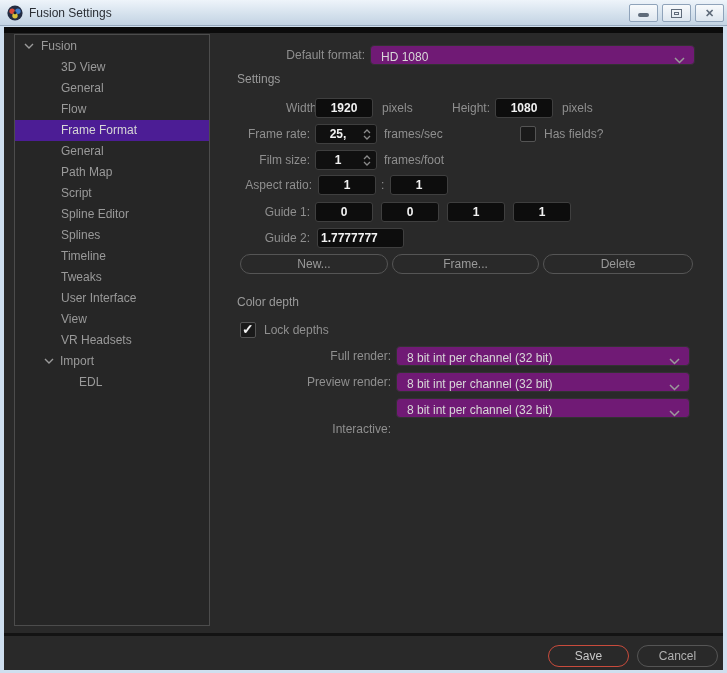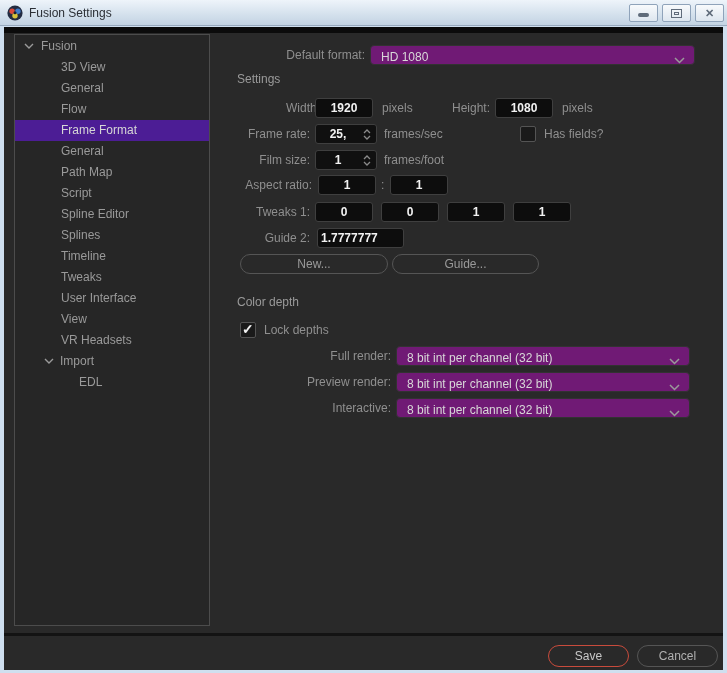--- a/index.html
+++ b/index.html
@@ -184,31 +184,32 @@
           </svg>
       </span>
     </div>
     <div class="unit" style="left:380px; top:123px;">frames/foot</div>
 
     <div class="lbl" style="left:186px; top:148px; width:122px;">Aspect ratio:</div>
     <input class="field" style="left: 314px; top: 148px; width: 58px;" readonly="" value="1">
     <div class="colon" style="left:377px; top:148px;">:</div>
     <input class="field" style="left: 386px; top: 148px; width: 58px;" readonly="" value="1">
 
-    <div class="lbl" style="left:186px; top:175px; width:120px;">Tweaks 1:</div>
+    <div class="lbl" style="left:186px; top:175px; width:120px;">Guide 1:</div>
     <input class="field" style="left: 311px; top: 175px; width: 58px;" readonly="" value="0">
     <input class="field" style="left: 377px; top: 175px; width: 58px;" readonly="" value="0">
     <input class="field" style="left: 443px; top: 175px; width: 58px;" readonly="" value="1">
     <input class="field" style="left: 509px; top: 175px; width: 58px;" readonly="" value="1">
 
     <div class="lbl" style="left:186px; top:201px; width:120px;">Guide 2:</div>
     <input class="field left" style="left: 313px; top: 201px; width: 87px;" readonly="" value="1.7777777">
 
     <div class="pillbtn" style="left:236px; top:227px; width:148px;">New...</div>
-    <div class="pillbtn" style="left:388px; top:227px; width:147px;">Guide...</div>
+    <div class="pillbtn" style="left:388px; top:227px; width:147px;">Frame...</div>
+    <div class="pillbtn" style="left:539px; top:227px; width:150px;">Delete</div>
 
     <div class="hdr" style="left:233px; top:265px;">Color depth</div>
     <div class="checkbox" style="left:236px; top:295px;">
       <span class="check">✓</span>
     </div>
     <div class="cblabel" style="left:260px; top:293px;">Lock depths</div>
 
     <div class="lbl" style="left:227px; top:319px; width:160px;">Full render:</div>
     <div class="dropdown" style="left:392px; top:319px; width:294px;">
       <span class="dval">8 bit int per channel (32 bit)</span>
@@ -222,21 +223,21 @@
     <div class="lbl" style="left:227px; top:345px; width:160px;">Preview render:</div>
     <div class="dropdown" style="left:392px; top:345px; width:294px;">
       <span class="dval">8 bit int per channel (32 bit)</span>
       <span class="dchev">
           <svg width="11" height="7">
             <path d="M1 1 L5.5 5.5 L10 1" stroke="#9a9a9a" stroke-width="1.5" fill="none"></path>
           </svg>
         </span>
     </div>
 
-    <div class="lbl" style="left:227px; top:371px; width:160px;">Interactive:</div>
+    <div class="lbl" style="left:227px; top:392px; width:160px;">Interactive:</div>
     <div class="dropdown" style="left:392px; top:371px; width:294px;">
       <span class="dval">8 bit int per channel (32 bit)</span>
       <span class="dchev">
           <svg width="11" height="7">
             <path d="M1 1 L5.5 5.5 L10 1" stroke="#9a9a9a" stroke-width="1.5" fill="none"></path>
           </svg>
         </span>
     </div>
 
     <div class="separator"></div>

